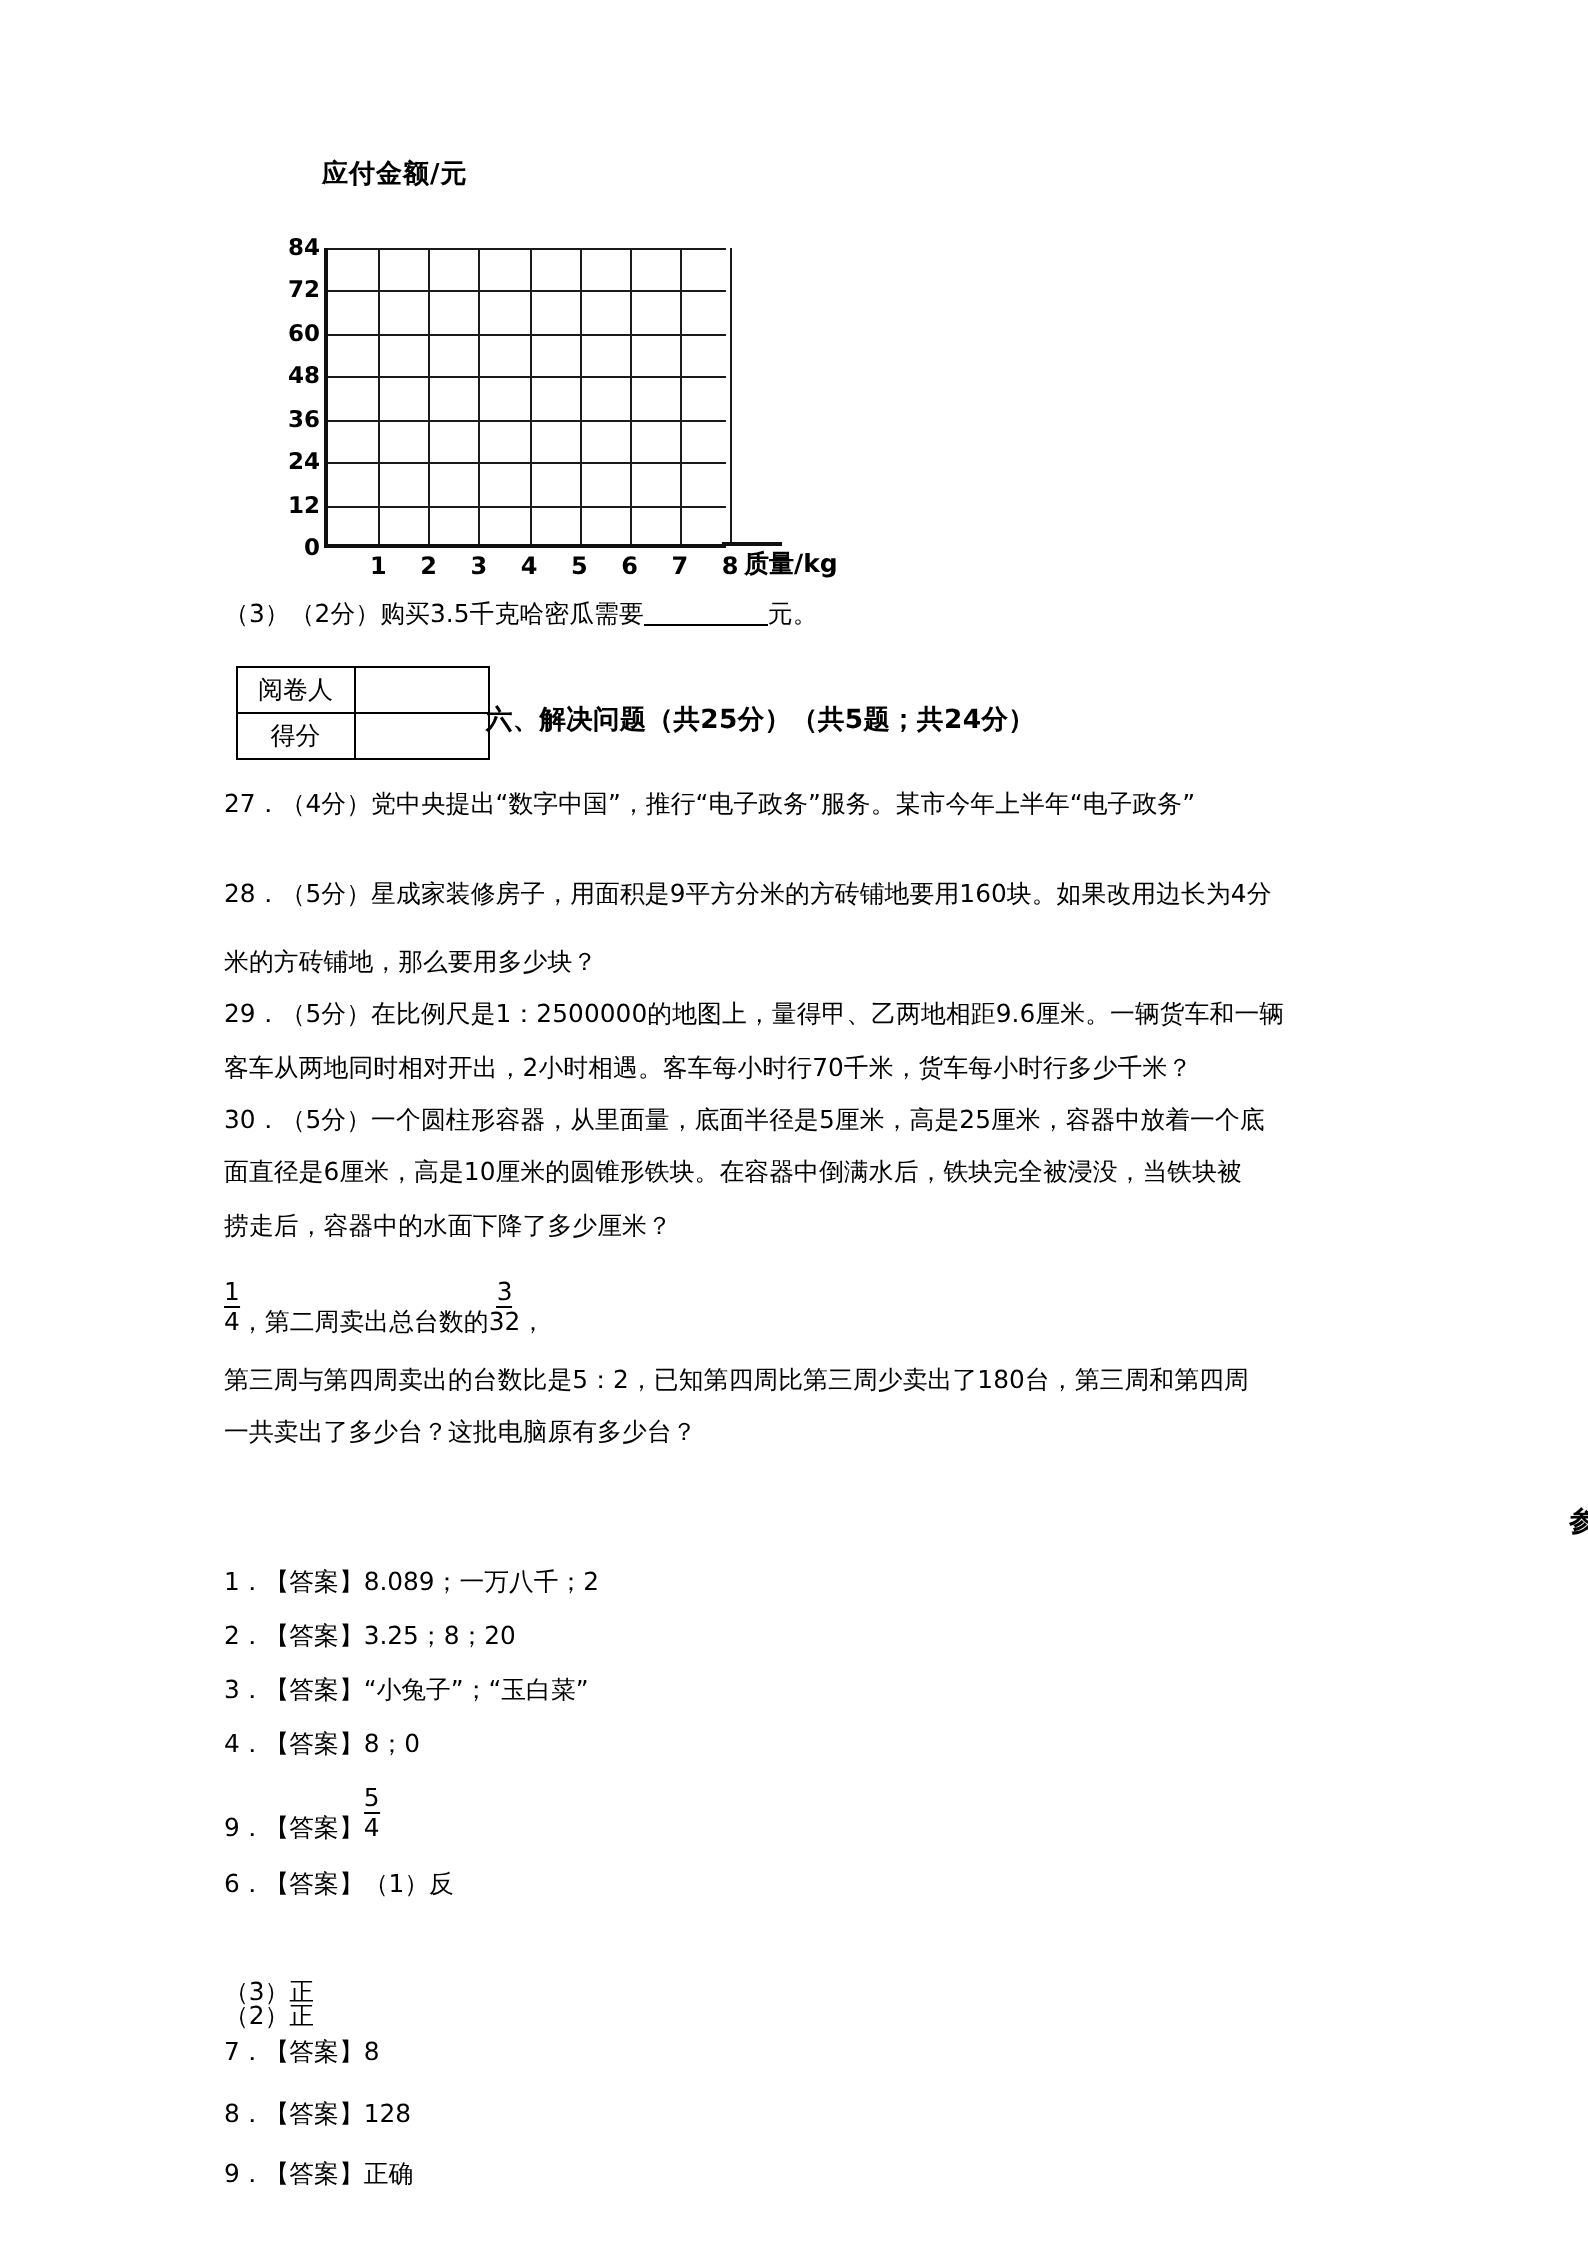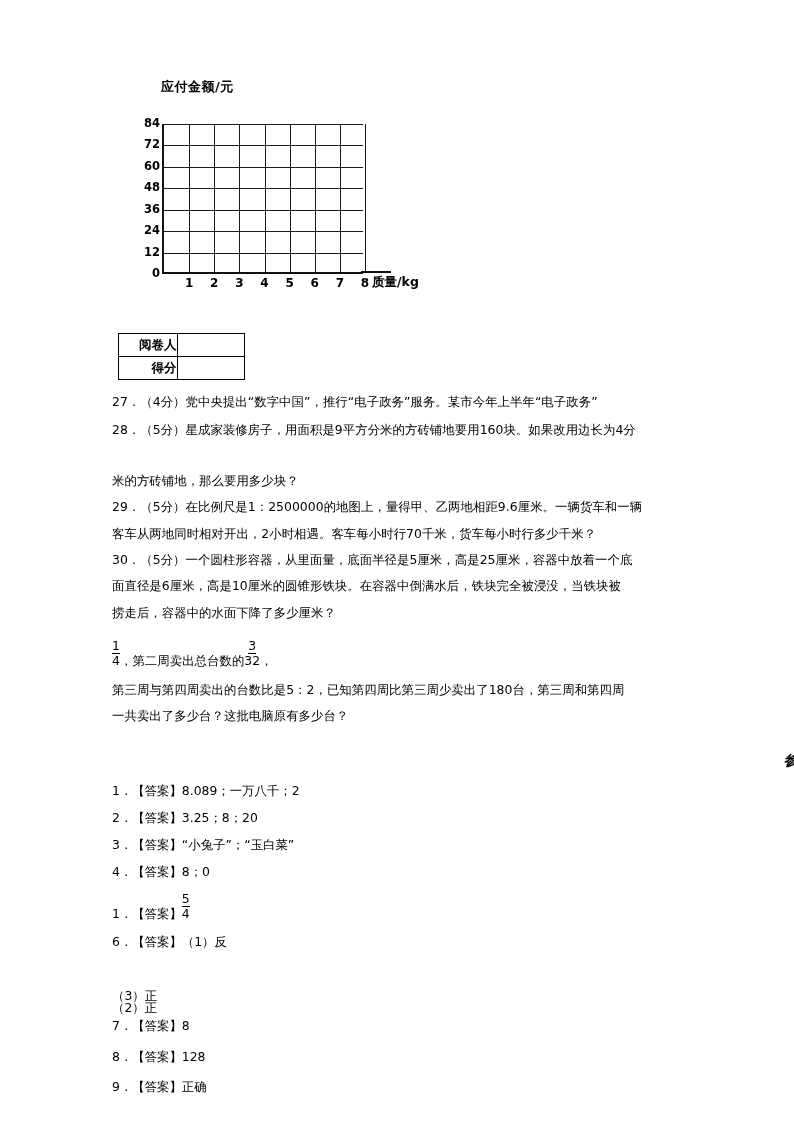--- a/index.html
+++ b/index.html
@@ -126,22 +126,22 @@
     top: 333px;
     width: 127px;
     border-collapse: collapse;
   }
   .score-table td {
     border: 1.3px solid #000;
     height: 22px;
     padding: 0;
     font-family: "DejaVu Sans", sans-serif;
     font-size: 12.5px;
-    font-weight: bold;
-    text-align: right;
+    font-weight: normal;
+    text-align: center;
     vertical-align: middle;
   }
   .score-table td.label { width: 58px; }
   .score-table td.value { width: 67px; }
 
   .section-head {
     position: absolute;
     left: 243px;
     top: 351px;
     font-family: "DejaVu Sans", sans-serif;
@@ -238,38 +238,42 @@
         <div class="grid-v" style="left: 175.875px;"></div>
         <div class="xtick" style="left: 175.875px;">7</div>
         <div class="grid-v" style="left: 201px;"></div>
         <div class="xtick" style="left: 201px;">8</div>
       </div>
 
     <div class="axis-stub"></div>
     <div class="chart-xtitle">质量/kg</div>
   </div>
 
+  <div class="qline" style="top:300px;">
+    <span>（3）（2分）购买3.5千克哈密瓜需要</span><span class="blankline"></span><span>元。</span>
+  </div>
 
   <table class="score-table">
     <tbody>
         <tr>
       <td class="label">阅卷人</td>
       <td class="value"></td>
     </tr>
     <tr>
       <td class="label">得分</td>
       <td class="value"></td>
     </tr>
   </tbody>
     </table>
 
+  <div class="section-head">六、解决问题（共25分）（共5题；共24分）</div>
 
   <div class="qline" style="top:396px;">27．（4分）党中央提出“数字中国”，推行“电子政务”服务。某市今年上半年“电子政务”</div>
 
-  <div class="qline" style="top:424px;">28．（5分）星成家装修房子，用面积是9平方分米的方砖铺地要用160块。如果改用边长为4分</div>
+  <div class="qline" style="top:441px;">28．（5分）星成家装修房子，用面积是9平方分米的方砖铺地要用160块。如果改用边长为4分</div>
   <div class="qline" style="top:475px;">米的方砖铺地，那么要用多少块？</div>
 
   <div class="qline" style="top:501px;">29．（5分）在比例尺是1：2500000的地图上，量得甲、乙两地相距9.6厘米。一辆货车和一辆</div>
   <div class="qline" style="top:528px;">客车从两地同时相对开出，2小时相遇。客车每小时行70千米，货车每小时行多少千米？</div>
 
   <div class="qline" style="top:554px;">30．（5分）一个圆柱形容器，从里面量，底面半径是5厘米，高是25厘米，容器中放着一个底</div>
   <div class="qline" style="top:580px;">面直径是6厘米，高是10厘米的圆锥形铁块。在容器中倒满水后，铁块完全被浸没，当铁块被</div>
   <div class="qline" style="top:607px;">捞走后，容器中的水面下降了多少厘米？</div>
 
   <div class="qline" style="top:655px;">
@@ -279,21 +283,21 @@
   <div class="qline" style="top:710px;">一共卖出了多少台？这批电脑原有多少台？</div>
 
   <div class="ans-title">参考答案</div>
 
   <div class="ans" style="top:785px;">1．【答案】8.089；一万八千；2</div>
   <div class="ans" style="top:812px;">2．【答案】3.25；8；20</div>
   <div class="ans" style="top:839px;">3．【答案】“小兔子”；“玉白菜”</div>
   <div class="ans" style="top:866px;">4．【答案】8；0</div>
 
   <div class="ans" style="top:908px;">
-    <span>1．【答案】</span><span class="frac-inline"><span class="fnum">5</span><span class="fden">4</span></span>
+    <span>9．【答案】</span><span class="frac-inline"><span class="fnum">5</span><span class="fden">4</span></span>
   </div>
 
   <div class="ans" style="top:936px;">6．【答案】（1）反</div>
   <div class="ans indent" style="top:1002px;text-align:right;">（2）正</div>
   <div class="ans indent" style="top:990px;">（3）正</div>
   <div class="ans" style="top:1020px;">7．【答案】8</div>
   <div class="ans" style="top:1051px;">8．【答案】128</div>
   <div class="ans" style="top:1081px;">9．【答案】正确</div>
 
 </div>

